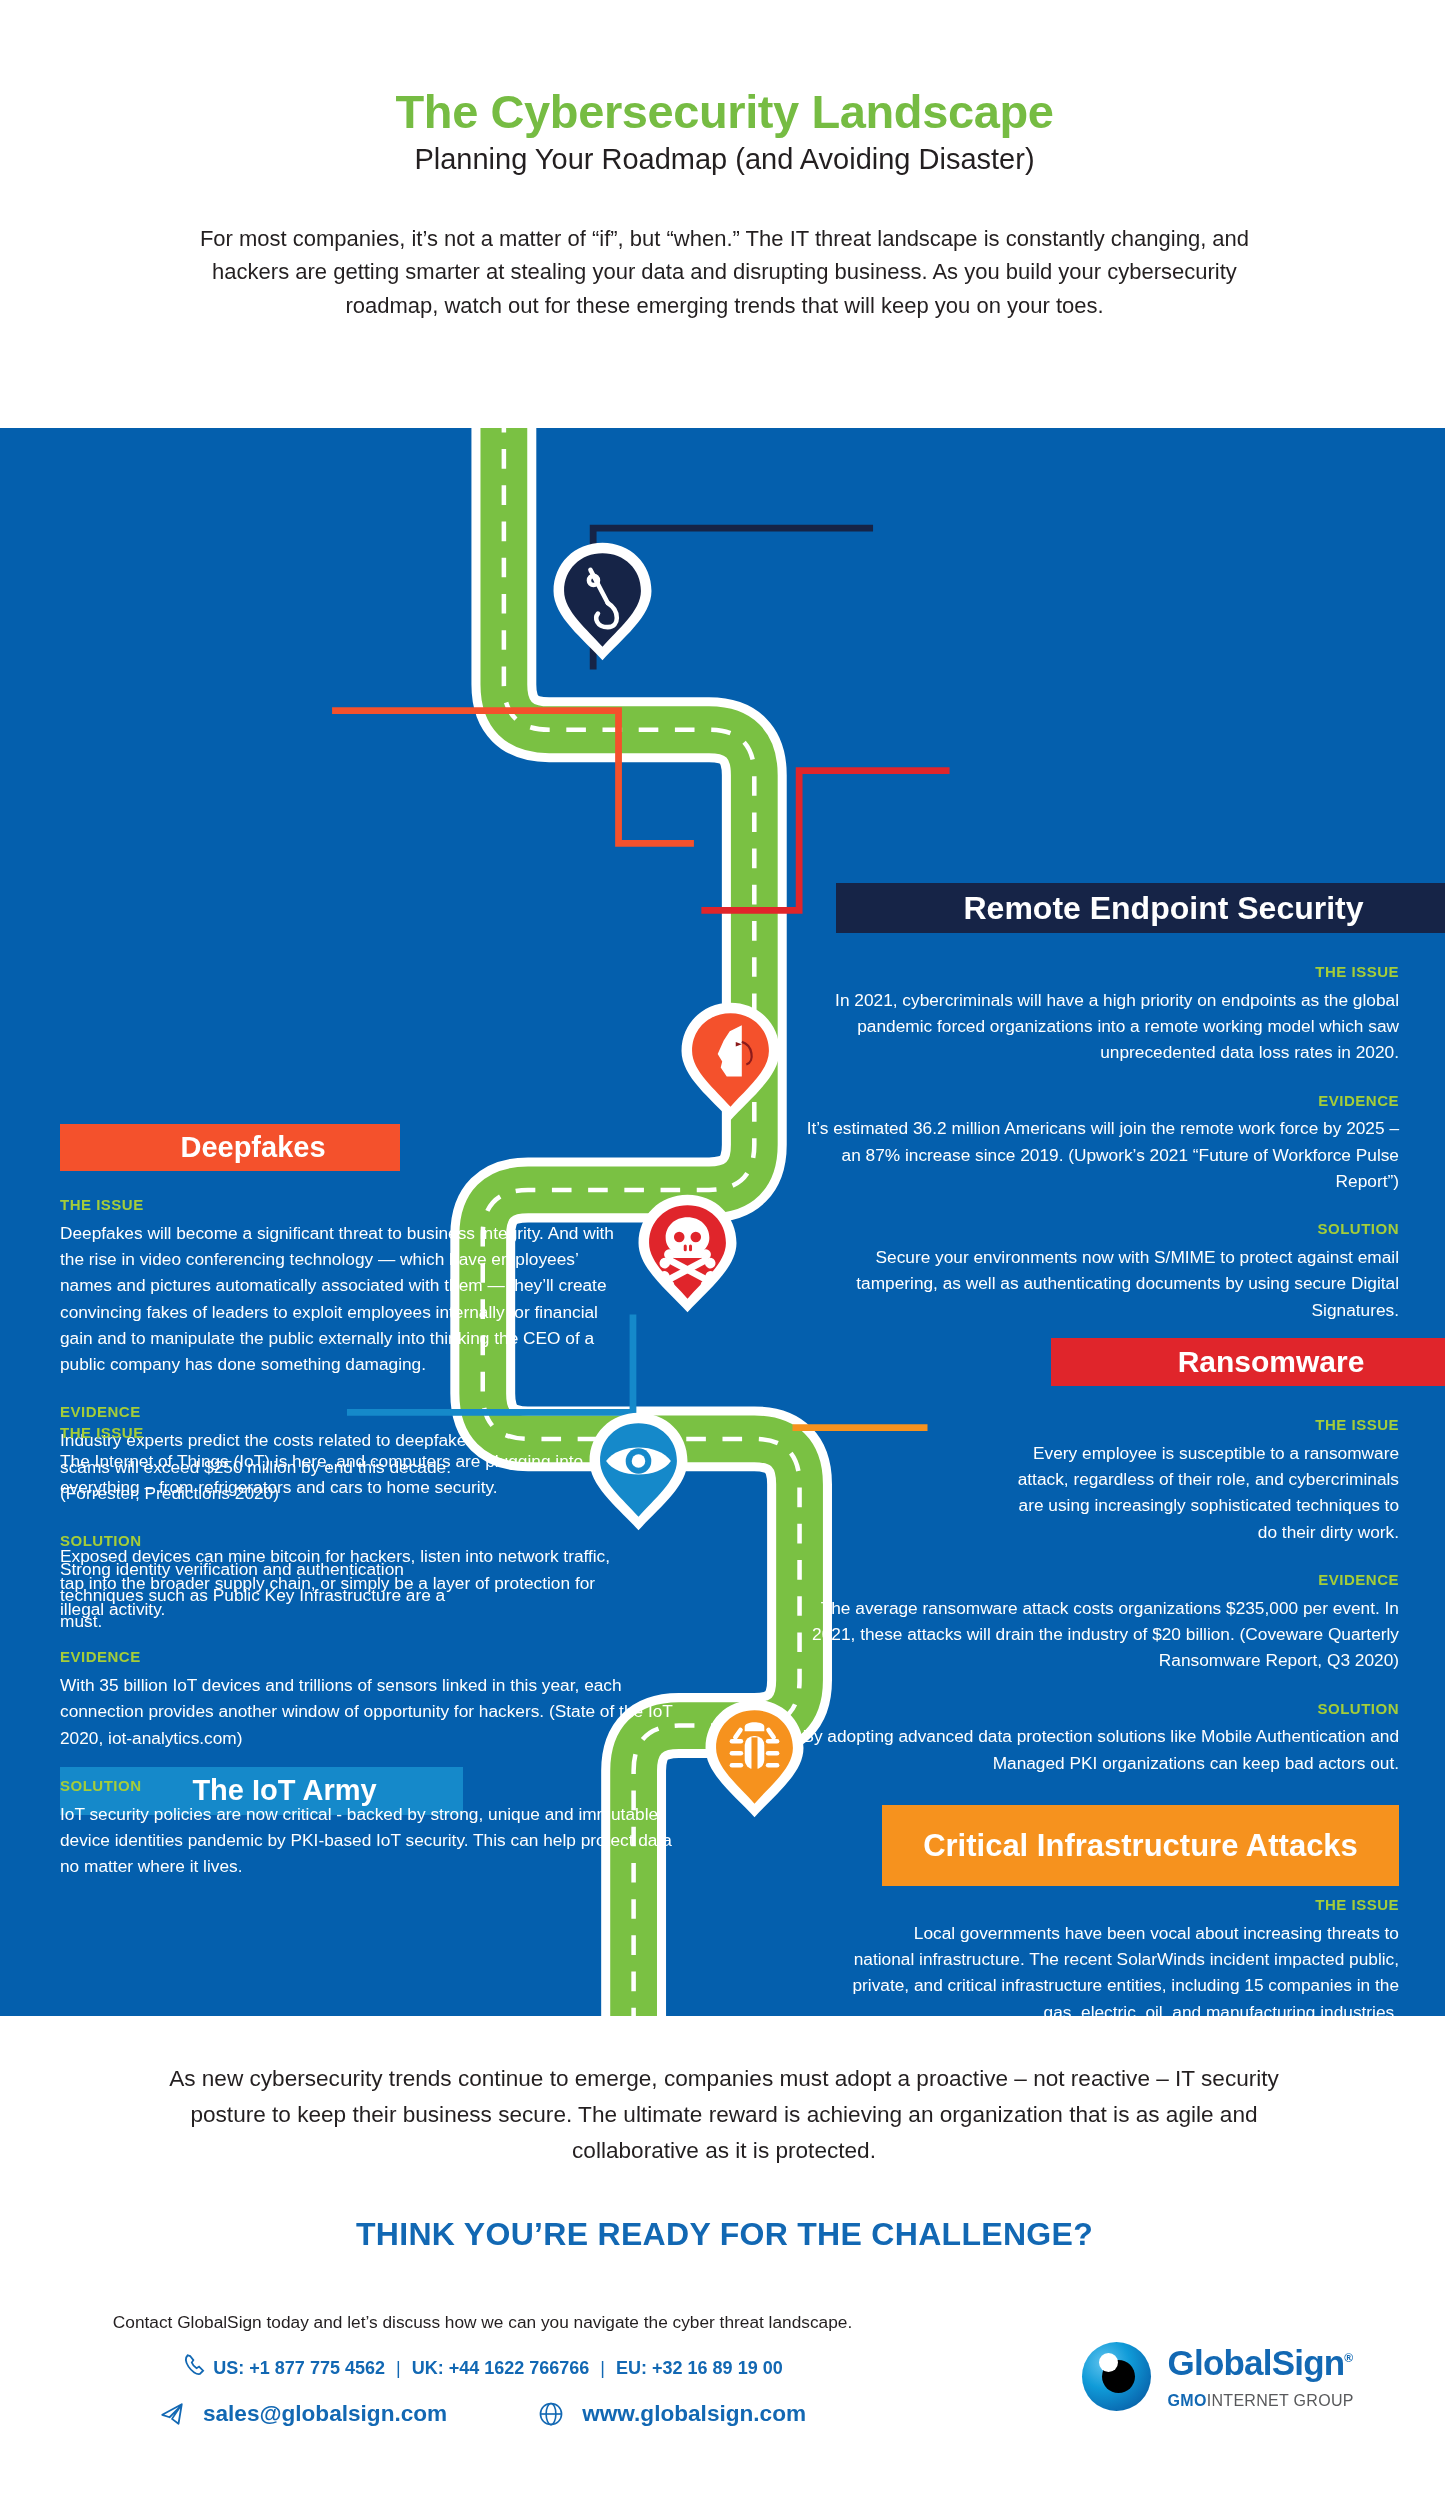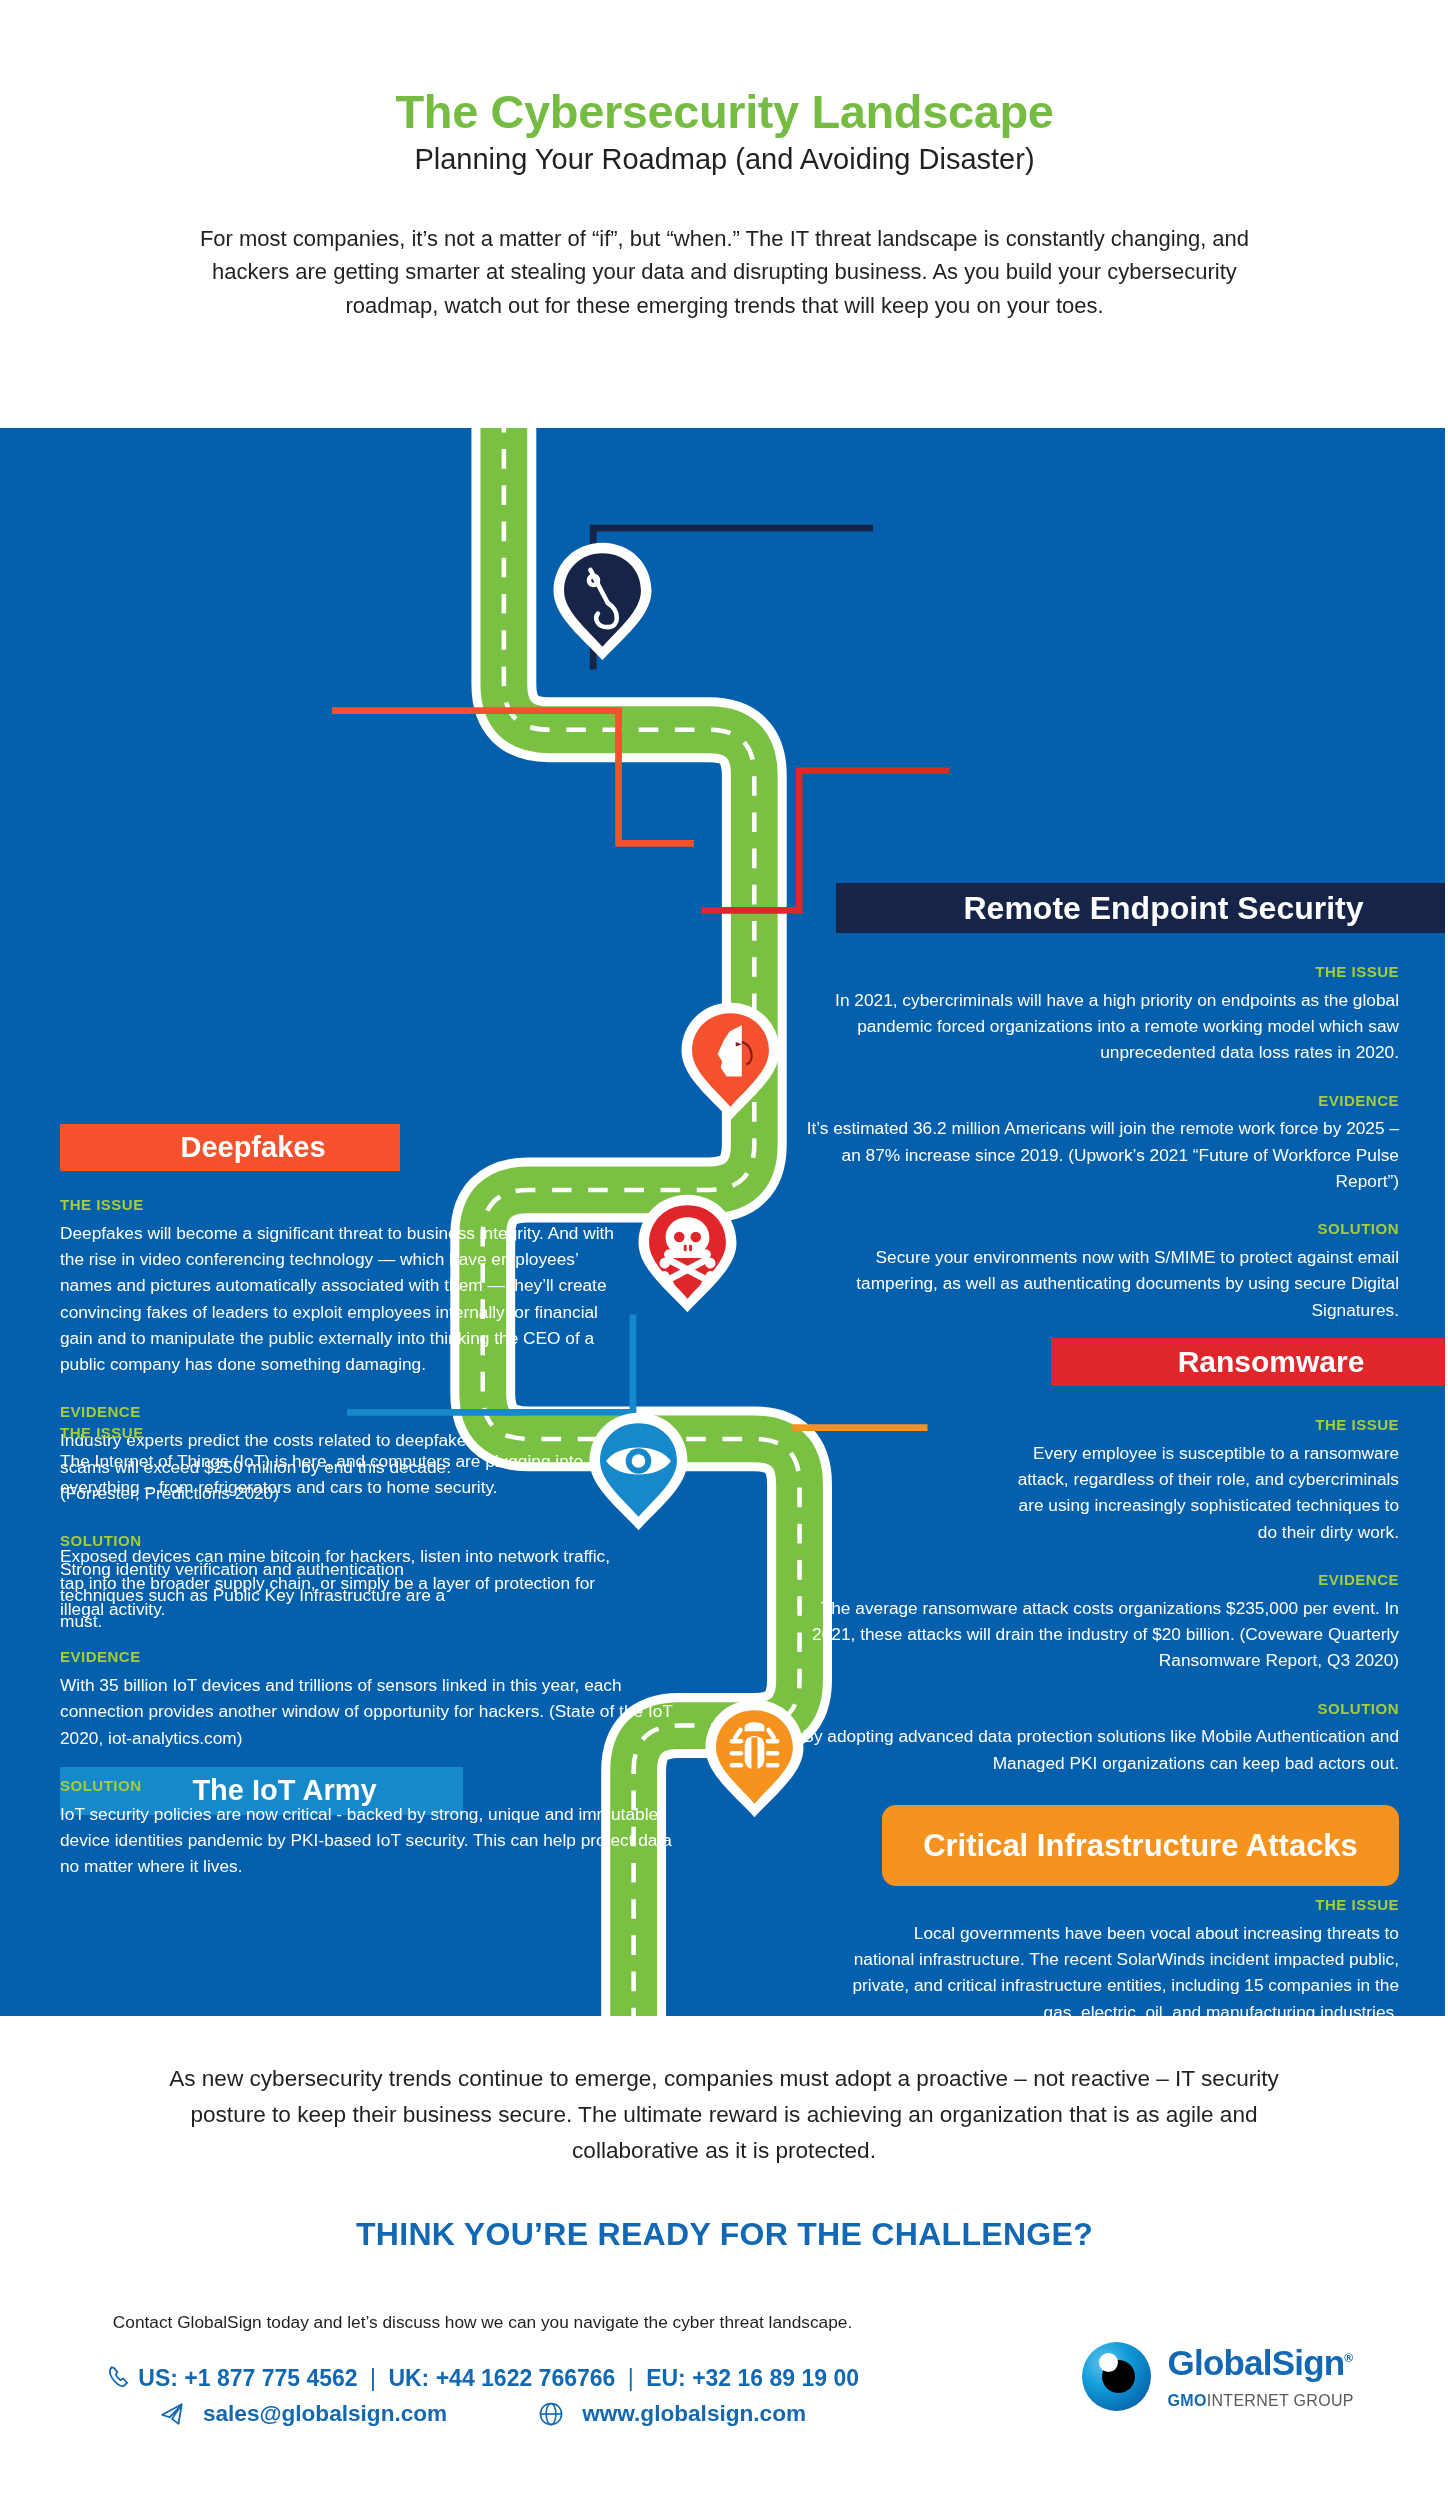--- a/index.html
+++ b/index.html
@@ -65,21 +65,21 @@
   .cta{
     position:absolute;left:0;top:200px;width:1449px;text-align:center;
     font-size:32px;font-weight:bold;color:#1268b3;letter-spacing:0.3px;
   }
   .contact-line{
     position:absolute;left:30px;top:296px;width:905px;text-align:center;
     font-size:17.3px;color:#231f20;
   }
   .phones{
     position:absolute;left:30px;top:336px;width:905px;text-align:center;
-    font-size:23px;font-weight:bold;color:#1268b3;white-space:nowrap;margin-top:12px;
+    font-size:18px;font-weight:bold;color:#1268b3;white-space:nowrap;
   }
   .phones .sep{font-weight:400;padding:0 6px;}
   .row3{position:absolute;left:30px;top:385px;width:905px;display:flex;justify-content:center;gap:91px;}
   .row3 .item{display:flex;align-items:flex-start;gap:18px;font-size:22.6px;font-weight:bold;color:#1268b3;}
   .ico{display:inline-block;width:26px;height:26px;flex:0 0 26px;}
 
   
   .logo{position:absolute;left:1082px;top:326px;display:flex;align-items:center;gap:16.6px;}
   .logo .eye{width:69px;height:69px;border-radius:50%;
      background:radial-gradient(circle at 32% 30%, #5fc3ee 0%, #109bd8 38%, #0a6fb5 72%, #064f8e 100%);
@@ -248,21 +248,21 @@
     </div>
 
     <div class="banner" style="left:1051px;top:910px;width:348px;height:48px;font-size:30px;background:#e0252b;">
       <span>Ransomware</span>
     </div>
 
     <div class="banner" style="left:60px;top:1339px;width:357px;height:48px;font-size:29px;background:#1589ca;">
       <span>The IoT Army</span>
     </div>
 
-    <div class="banner" style="left:882px;top:1377px;width:517px;height:81px;font-size:31px;background:#f6921e;padding:0 19.6px;box-sizing:border-box;border-radius:14px;">
+    <div class="banner" style="left:882px;top:1377px;width:517px;height:81px;font-size:31px;background:#f6921e;padding:0 19.6px;box-sizing:border-box;">
       <span>Critical Infrastructure Attacks</span>
     </div>
 
     <div class="block right" style="left:799px;top:535px;width:600px;">
       <div class="grp">
         <div class="kicker">THE ISSUE</div>
         <p>In 2021, cybercriminals will have a high priority on endpoints as the global pandemic forced organizations into a remote working model which saw unprecedented data loss rates in 2020.</p>
       </div>
       <div class="grp">
         <div class="kicker">EVIDENCE</div>

